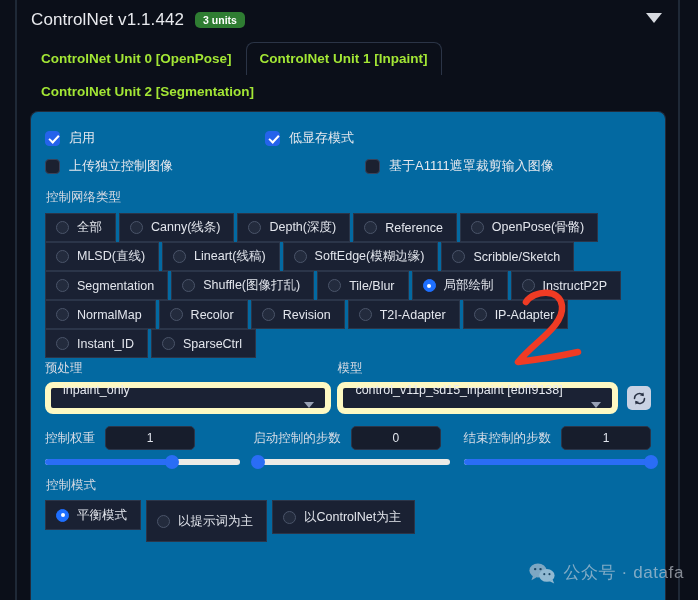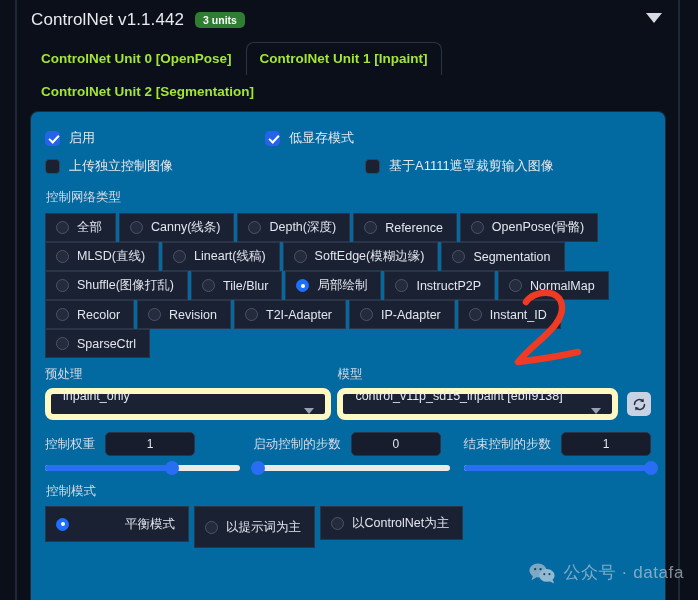--- a/index.html
+++ b/index.html
@@ -161,21 +161,21 @@
     content: "";
     position: absolute;
     left: 3.5px; top: 3.5px;
     width: 4px; height: 4px;
     border-radius: 50%;
     background: #ffffff;
   }
   .rlabel { color: #e3e6ed; font-size: 12.5px; }
 
   
-  .dd-area { display: flex; align-items: flex-end; margin-top: 8px; }
+  .dd-area { display: flex; align-items: flex-end; margin-top: 2px; }
   .dd-block { display: flex; flex-direction: column; }
   .dd-block.pre { width: 296px; }
   .dd-block.mod { width: 290px; margin-left: 6px; }
   .dd-title { color: #d5d9e2; font-size: 12.5px; margin-bottom: 5px; }
   .dd {
     position: relative;
     height: 32px;
     background: #1b2234;
     border: 6px solid #fef9c3;
     border-radius: 8px;
@@ -363,20 +363,24 @@
           <div class="rpill">
             <span class="rdot"></span>
             <span class="rlabel">Lineart(线稿)</span>
           </div>
           <div class="rpill">
             <span class="rdot"></span>
             <span class="rlabel">SoftEdge(模糊边缘)</span>
           </div>
           <div class="rpill">
             <span class="rdot"></span>
+            <span class="rlabel">Scribble/Sketch</span>
+          </div>
+          <div class="rpill">
+            <span class="rdot"></span>
             <span class="rlabel">Segmentation</span>
           </div>
           <div class="rpill">
             <span class="rdot"></span>
             <span class="rlabel">Shuffle(图像打乱)</span>
           </div>
           <div class="rpill">
             <span class="rdot"></span>
             <span class="rlabel">Tile/Blur</span>
           </div>
@@ -468,21 +472,21 @@
           </div>
           <div class="track" id="track-2" style="width:188px">
             <div class="fill" style="width: 100%;"></div>
             <div class="knob" style="left: 100%;"></div>
           </div>
         </div>
       </div>
 
       <div class="ctrlmode-label">控制模式</div>
       <div class="mode-row" id="control-mode-row">
-          <div class="rpill sel" style="height: 36px; margin-right: 5px; gap: 48px;">
+          <div class="rpill sel" style="height: 30px; margin-right: 5px;">
             <span class="rdot"></span>
             <span class="rlabel">平衡模式</span>
           </div>
           <div class="rpill" style="height: 42px; margin-right: 5px;">
             <span class="rdot"></span>
             <span class="rlabel">以提示词为主</span>
           </div>
           <div class="rpill" style="height: 34px; margin-right: 5px;">
             <span class="rdot"></span>
             <span class="rlabel">以ControlNet为主</span>

